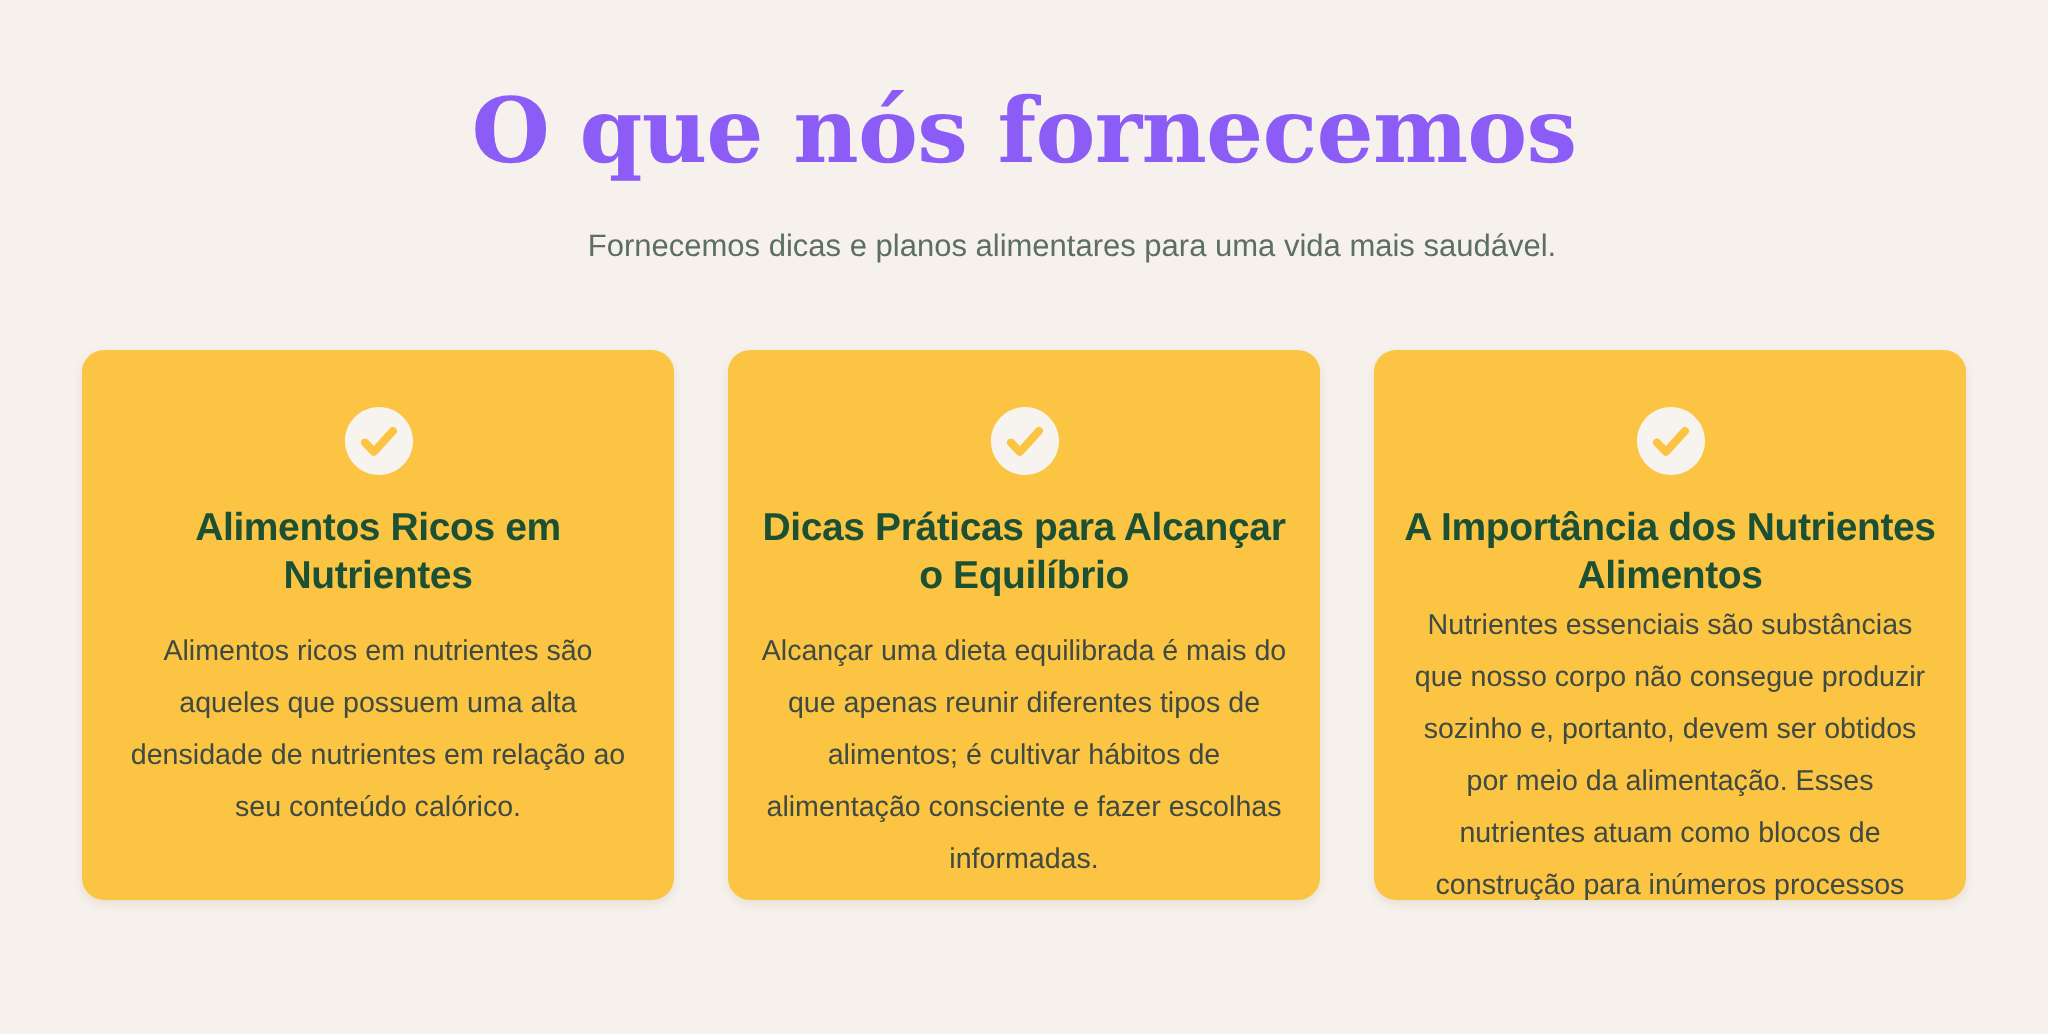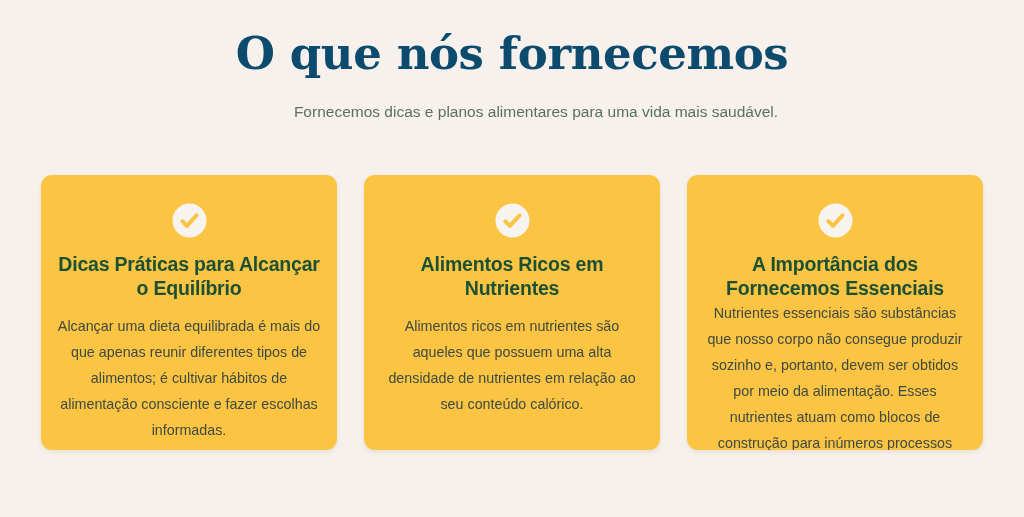--- a/index.html
+++ b/index.html
@@ -24,26 +24,26 @@
   
   .section-header {
     position: absolute;
     top: 0;
     left: 0;
     width: 1024px;
     text-align: center;
   }
   .section-title {
     margin: 0;
-    padding-top: 28px;
+    padding-top: 40px;
     font-family: "DejaVu Serif", "Liberation Serif", serif;
     font-size: 45px;
     font-weight: 700;
     letter-spacing: -0.4px;
-    color: #0c4a6e;
+    color: #8b5cf6;
     line-height: 1.15;
   }
   .section-subtitle {
     margin: 0;
     padding-top: 21px;
     font-family: "Liberation Sans", sans-serif;
     font-size: 15.5px;
     font-weight: 400;
     color: #5D6E62;
     line-height: 1.4;
@@ -118,38 +118,38 @@
   </div>
 
   <div class="cards-row">
 
     <div class="card card--spaced">
       <div class="card-icon-wrap">
         <svg class="check-badge" viewBox="0 0 40 40" aria-hidden="true">
           <path fill="#F7F3EE" fill-rule="evenodd" d="M20 1.6C9.84 1.6 1.6 9.84 1.6 20S9.84 38.4 20 38.4 38.4 30.16 38.4 20 30.16 1.6 20 1.6Zm9.02 11.36a2.2 2.2 0 0 1 .12 3.06L18.9 27.36a2.2 2.2 0 0 1-3.2.06l-4.86-4.98a2.2 2.2 0 1 1 3.14-3.08l3.24 3.32 8.7-9.6a2.2 2.2 0 0 1 3.1-.12Z"></path>
         </svg>
       </div>
-      <h2 class="card-title">Dicas Práticas para Alcançar o Equilíbrio</h2>
-      <p class="card-body">Alcançar uma dieta equilibrada é mais do que apenas reunir diferentes tipos de alimentos; é cultivar hábitos de alimentação consciente e fazer escolhas informadas.</p>
+      <h2 class="card-title">Alimentos Ricos em Nutrientes</h2>
+      <p class="card-body">Alimentos ricos em nutrientes são aqueles que possuem uma alta densidade de nutrientes em relação ao seu conteúdo calórico.</p>
     </div>
 
     <div class="card card--spaced">
       <div class="card-icon-wrap">
         <svg class="check-badge" viewBox="0 0 40 40" aria-hidden="true">
           <path fill="#F7F3EE" fill-rule="evenodd" d="M20 1.6C9.84 1.6 1.6 9.84 1.6 20S9.84 38.4 20 38.4 38.4 30.16 38.4 20 30.16 1.6 20 1.6Zm9.02 11.36a2.2 2.2 0 0 1 .12 3.06L18.9 27.36a2.2 2.2 0 0 1-3.2.06l-4.86-4.98a2.2 2.2 0 1 1 3.14-3.08l3.24 3.32 8.7-9.6a2.2 2.2 0 0 1 3.1-.12Z"></path>
         </svg>
       </div>
-      <h2 class="card-title">Alimentos Ricos em Nutrientes</h2>
-      <p class="card-body">Alimentos ricos em nutrientes são aqueles que possuem uma alta densidade de nutrientes em relação ao seu conteúdo calórico.</p>
+      <h2 class="card-title">Dicas Práticas para Alcançar o Equilíbrio</h2>
+      <p class="card-body">Alcançar uma dieta equilibrada é mais do que apenas reunir diferentes tipos de alimentos; é cultivar hábitos de alimentação consciente e fazer escolhas informadas.</p>
     </div>
 
     <div class="card card--tight">
       <div class="card-icon-wrap">
         <svg class="check-badge" viewBox="0 0 40 40" aria-hidden="true">
           <path fill="#F7F3EE" fill-rule="evenodd" d="M20 1.6C9.84 1.6 1.6 9.84 1.6 20S9.84 38.4 20 38.4 38.4 30.16 38.4 20 30.16 1.6 20 1.6Zm9.02 11.36a2.2 2.2 0 0 1 .12 3.06L18.9 27.36a2.2 2.2 0 0 1-3.2.06l-4.86-4.98a2.2 2.2 0 1 1 3.14-3.08l3.24 3.32 8.7-9.6a2.2 2.2 0 0 1 3.1-.12Z"></path>
         </svg>
       </div>
-      <h2 class="card-title">A Importância dos Fornecemos Essenciais</h2>
+      <h2 class="card-title">A Importância dos Nutrientes Alimentos</h2>
       <p class="card-body">Nutrientes essenciais são substâncias que nosso corpo não consegue produzir sozinho e, portanto, devem ser obtidos por meio da alimentação. Esses nutrientes atuam como blocos de construção para inúmeros processos fisiológicos.</p>
     </div>
 
   </div>
 </div>
 
 </body></html>

